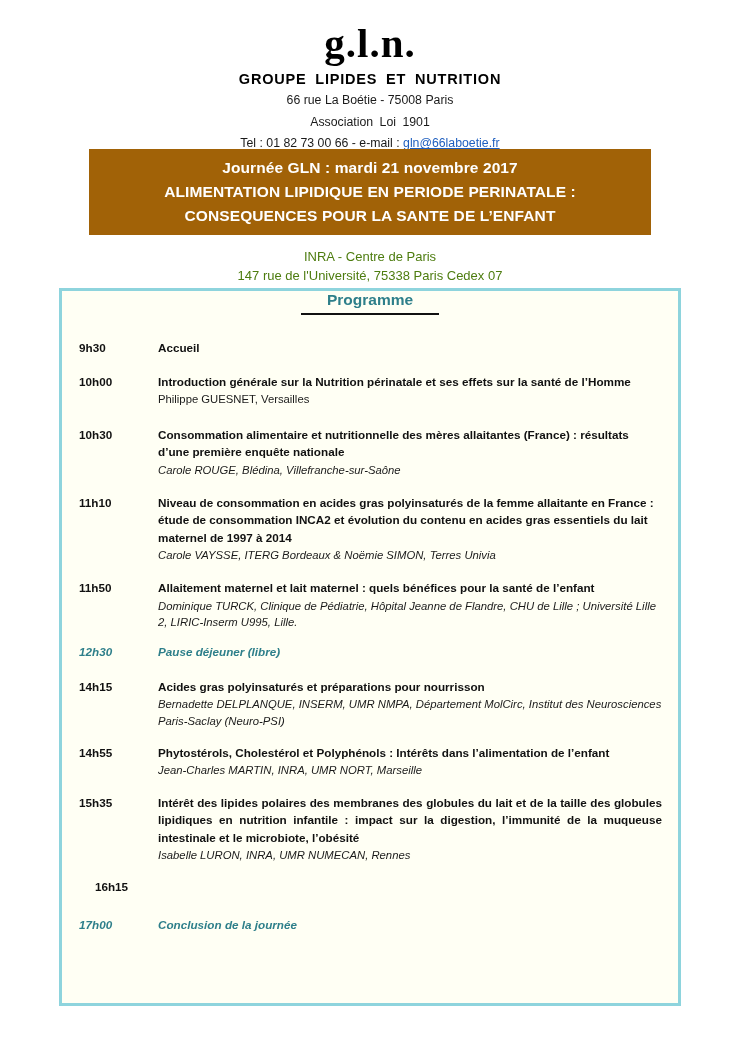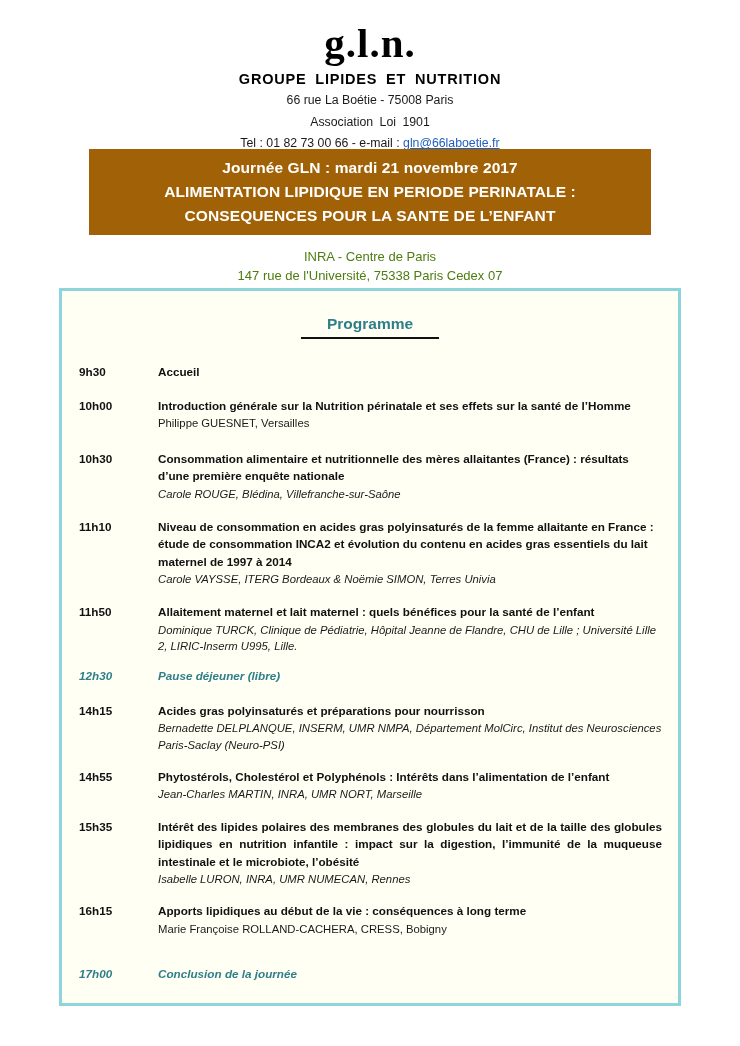--- a/index.html
+++ b/index.html
@@ -105,21 +105,21 @@
     top: 288px;
     width: 622px;
     height: 718px;
     box-sizing: border-box;
     border: 3px solid #8ed4dd;
     background: #fffff4;
     padding: 0;
   }
   .prog-title-wrap {
     text-align: center;
-    padding-top: 24px;
+    padding-top: 0;
   }
   .prog-title {
     display: inline-block;
     color: #2e7f8a;
     font-size: 15.5px;
     font-weight: bold;
     padding-bottom: 4px;
     border-bottom: 2px solid #111111;
     padding-left: 26px;
     padding-right: 26px;
@@ -180,21 +180,21 @@
   
   .row.r-accueil   { margin-bottom: 16px; }
   .row.r-1000      { margin-bottom: 18px; }
   .row.r-1030      { margin-bottom: 15px; }
   .row.r-1110      { margin-bottom: 15px; }
   .row.r-1150      { margin-bottom: 12px; }
   .row.r-1230      { margin-bottom: 17px; }
   .row.r-1415      { margin-bottom: 14px; }
   .row.r-1455      { margin-bottom: 15px; }
   .row.r-1535      { margin-bottom: 14px; }
-  .row.r-1615      { margin-bottom: 28px; }
+  .row.r-1615      { margin-bottom: 20px; text-align: center; }
 </style>
 </head>
 <body>
 
 <div class="header">
   <div class="logo-gln">g.l.n.</div>
   <div class="logo-sub">GROUPE  LIPIDES  ET  NUTRITION</div>
   <div class="addr-line">66 rue La Boétie - 75008 Paris</div>
   <div class="addr-line assoc">Association  Loi  1901</div>
   <div class="addr-line">
@@ -274,24 +274,20 @@
       </div>
       <div class="row r-1535">
         <div class="row-time">15h35</div>
         <div class="row-body">
           <div class="talk-title justify">Intérêt des lipides polaires des membranes des globules du lait et de la taille des globules lipidiques en nutrition infantile : impact sur la digestion, l’immunité de la muqueuse intestinale et le microbiote, l’obésité</div>
           <div class="talk-speaker italic">Isabelle LURON, INRA, UMR NUMECAN, Rennes</div>
         </div>
       </div>
       <div class="row r-1615">
         <div class="row-time">16h15</div>
-        <div class="row-body">
-          <div class="talk-title">Apports lipidiques au début de la vie : conséquences à long terme</div>
-          <div class="talk-speaker">Marie Françoise ROLLAND-CACHERA, CRESS, Bobigny</div>
-        </div>
       </div>
       <div class="row r-1700 break">
         <div class="row-time">17h00</div>
         <div class="row-body">
           <div class="talk-title">Conclusion de la journée</div>
         </div>
       </div>
     </div>
 </div>
 

